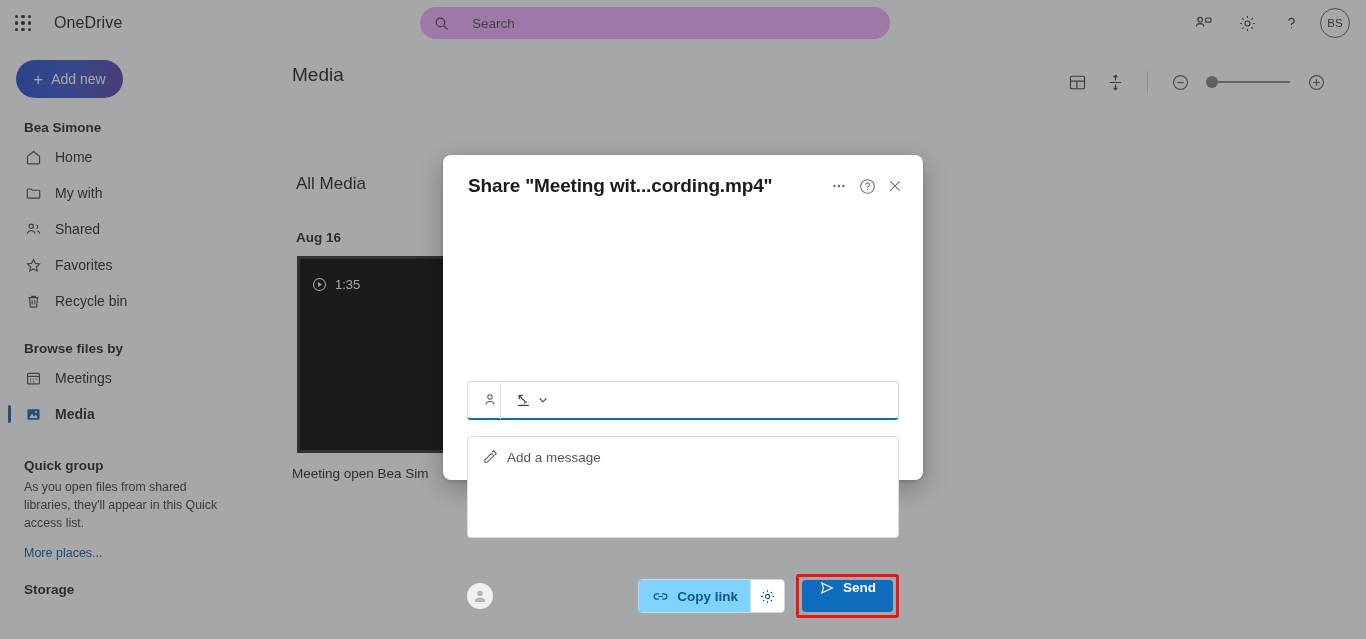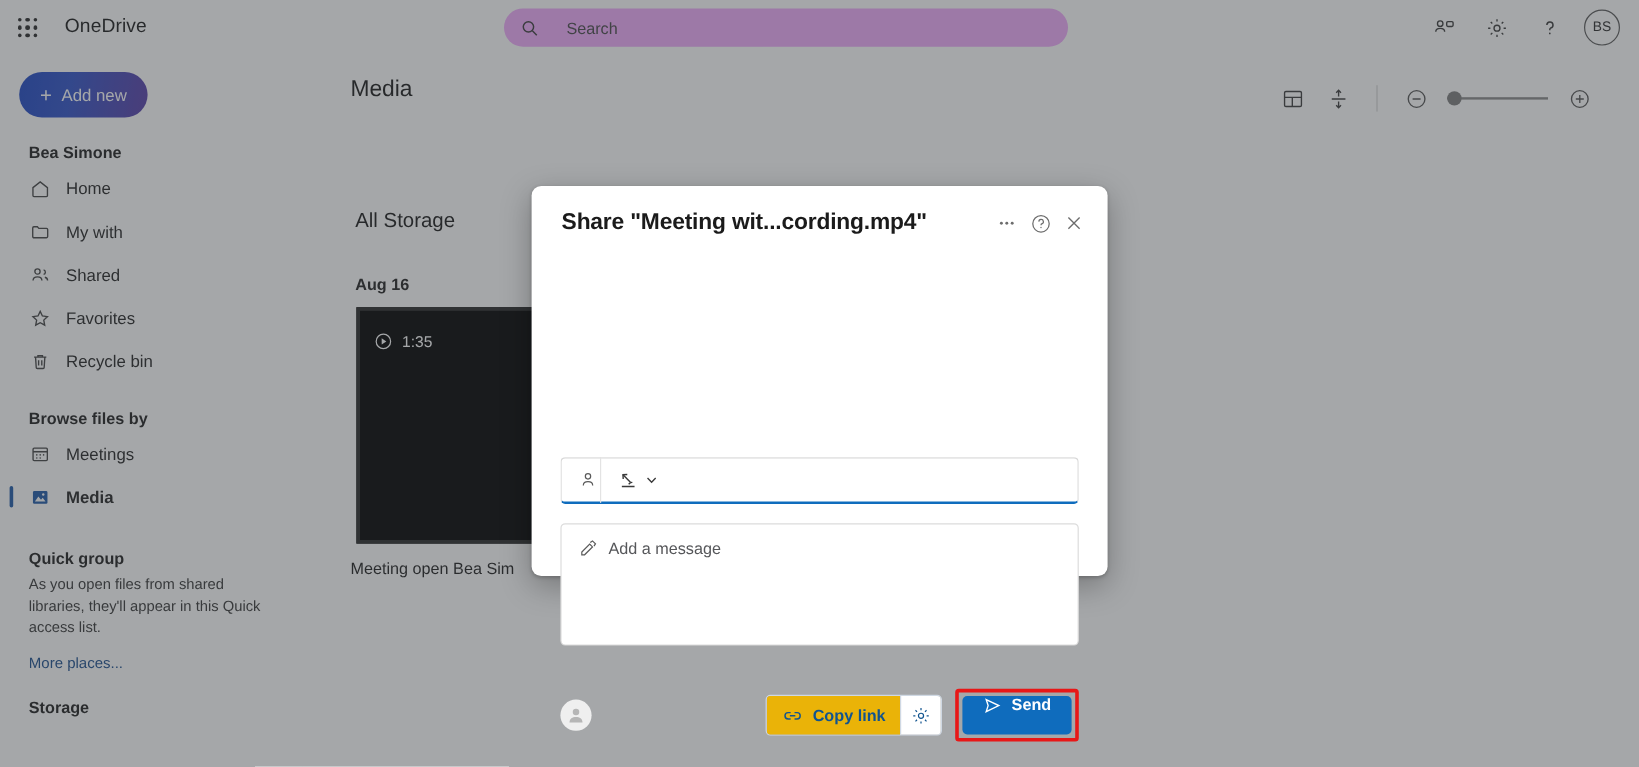--- a/index.html
+++ b/index.html
@@ -158,21 +158,21 @@
     width: 26px; height: 26px; border-radius: 50%; background: #efefef;
     display: flex; align-items: center; justify-content: center; color: #b6b6b6;
   }
   .foot-actions { margin-left: auto; display: flex; align-items: center; gap: 0; }
   .copylink-group {
     display: flex; align-items: center; border: 1px solid #cfd8e3; border-radius: 4px;
     height: 34px; overflow: hidden;
   }
   .copylink-btn {
     display: flex; align-items: center; gap: 8px; padding: 0 12px 0 13px; height: 34px;
-    color: #11548f; font-size: 13.5px; font-weight: 600; cursor: pointer; background: #eab308;
+    color: #11548f; font-size: 13.5px; font-weight: 600; cursor: pointer; background: #7dd3fc;
   }
   .copylink-gear {
     width: 34px; height: 34px; display: flex; align-items: center; justify-content: center;
     border-left: 1px solid #cfd8e3; color: #11548f; cursor: pointer; background: #fff;
   }
   .send-highlight {
     margin-left: 11px; border: 3px solid #e81717; border-radius: 3px; padding: 3px;
     display: inline-flex;
   }
   .send-btn {
@@ -357,21 +357,21 @@
         </span>
         <span class="tb-btn">
           <svg width="19" height="19" viewBox="0 0 20 20" fill="none" stroke="#555" stroke-width="1.2">
             <circle cx="10" cy="10" r="7.3"></circle>
                 <path d="M6.5 10h7M10 6.5v7"></path>
           </svg>
         </span>
       </div>
     </div>
 
-    <div class="group-title">All Storage</div>
+    <div class="group-title">All Media</div>
     <div class="date-label">Aug 16</div>
 
     <div class="tile">
       <div class="dur">
         <span>
           <svg width="15" height="15" viewBox="0 0 16 16" fill="none" stroke="#ffffff" stroke-width="1.1">
             <circle cx="8" cy="8" r="6.4"></circle>
                 <path d="M6.5 5.3 10.6 8l-4.1 2.7z" fill="#ffffff" stroke="none"></path>
           </svg>
         </span>

